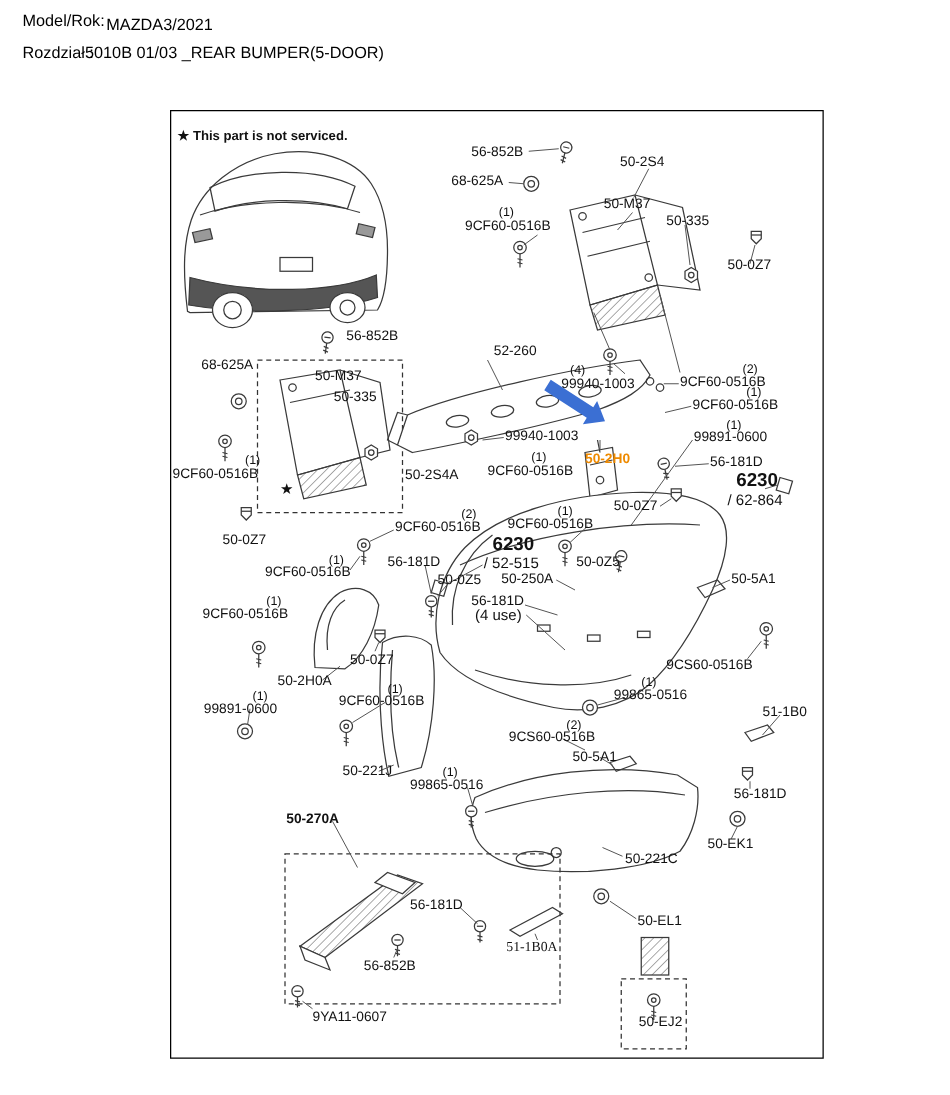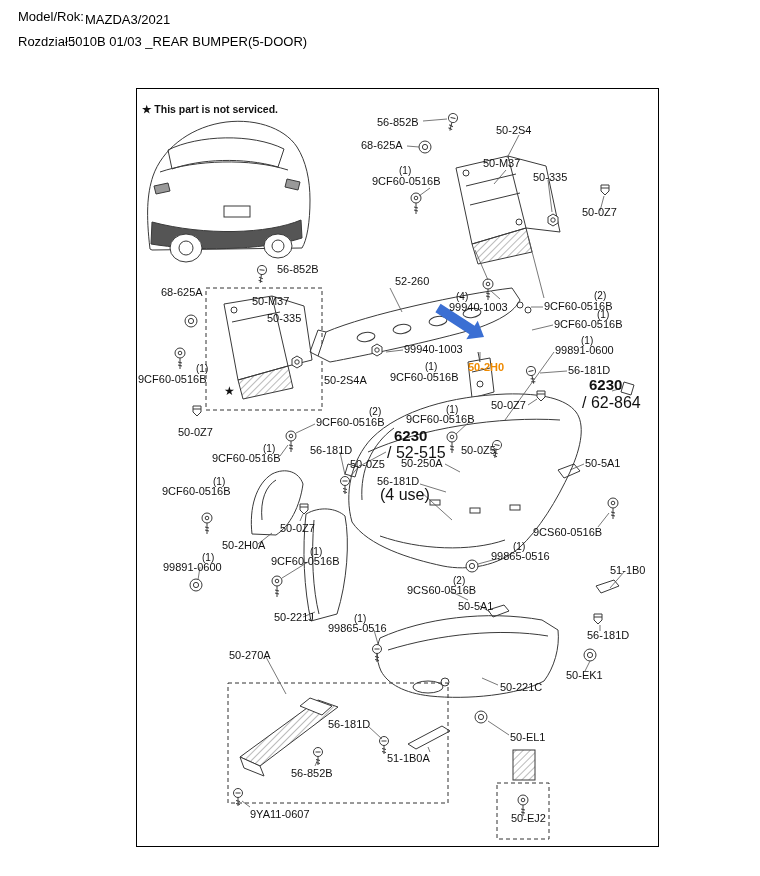--- a/index.html
+++ b/index.html
@@ -22,21 +22,21 @@
   svg .ln { stroke:#3a3a3a; fill:none; stroke-width:1; }
   svg .ld line { stroke:#555; stroke-width:0.8; }
   svg .dash { stroke:#333; fill:none; stroke-dasharray:4 3; stroke-width:1; }
   svg use { stroke:#3a3a3a; fill:#fff; stroke-width:1; }
 
   .labels { position:absolute; left:0; top:0; width:760px; height:876px; pointer-events:none; }
   .part-label {
     position:absolute; font-size:11px; color:#111; white-space:nowrap; line-height:1.1;
   }
   .part-label.qty   { font-size:10px; }
-  .part-label.sub   { font-size:16px;text-align:right; }
+  .part-label.sub   { font-size:12px;text-align:right; }
   .part-label.large { font-size:15px; font-weight:600; }
   .part-label.note  { font-size:10.5px; font-weight:bold; }
   .part-label.star  { font-size:12px; }
   .part-label.highlight { color:var(--highlight-color,#ee8a00); font-weight:bold; }
 </style>
 </head>
 <body>
 
 <div class="hdr h-model-label">Model/Rok:</div>
 <div class="hdr h-model-value">MAZDA3/2021</div>
@@ -330,21 +330,21 @@
     <div class="part-label" style="left: 610px; top: 564px;">51-1B0</div>
     <div class="part-label qty" style="left: 453px; top: 575px;">(2)</div>
     <div class="part-label" style="left: 407px; top: 584px;">9CS60-0516B</div>
     <div class="part-label" style="left: 458px; top: 600px;">50-5A1</div>
     <div class="part-label" style="left: 274px; top: 611px;">50-221J</div>
     <div class="part-label qty" style="left: 354px; top: 613px;">(1)</div>
     <div class="part-label" style="left: 328px; top: 622px;">99865-0516</div>
     <div class="part-label" style="left: 587px; top: 629px;">56-181D</div>
     <div class="part-label" style="left: 566px; top: 669px;">50-EK1</div>
     <div class="part-label" style="left: 500px; top: 681px;">50-221C</div>
-    <div class="part-label" style="left: 229px; top: 649px;">50-270A</div>
+    <div class="part-label" style="left: 229px; top: 649px; font-weight: bold;">50-270A</div>
     <div class="part-label" style="left: 328px; top: 718px;">56-181D</div>
     <div class="part-label" style="left: 510px; top: 731px;">50-EL1</div>
-    <div class="part-label" style="left: 387px; top: 752px;">51-1B0A</div>
+    <div class="part-label" style="left: 405px; top: 752px; font-family: Liberation Serif, serif;">51-1B0A</div>
     <div class="part-label" style="left: 291px; top: 767px;">56-852B</div>
     <div class="part-label" style="left: 250px; top: 808px;">9YA11-0607</div>
     <div class="part-label" style="left: 511px; top: 812px;">50-EJ2</div>
     <div class="part-label star" style="left: 224px; top: 385px;">★</div>
   </div>
 
 </body></html>

